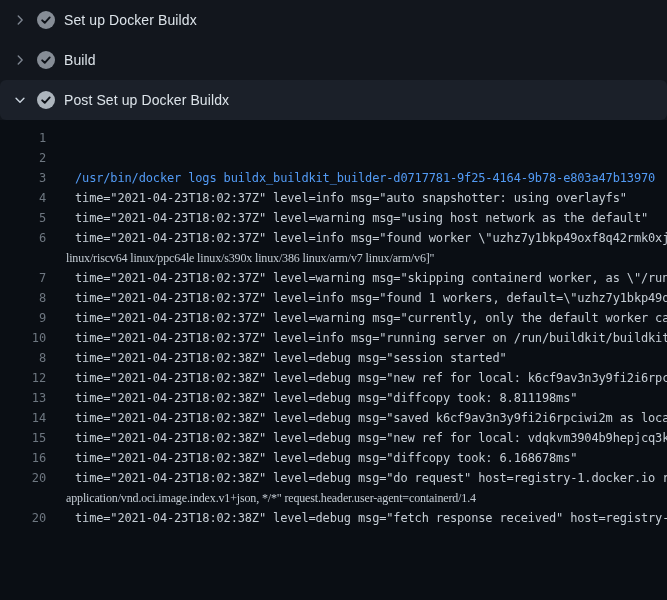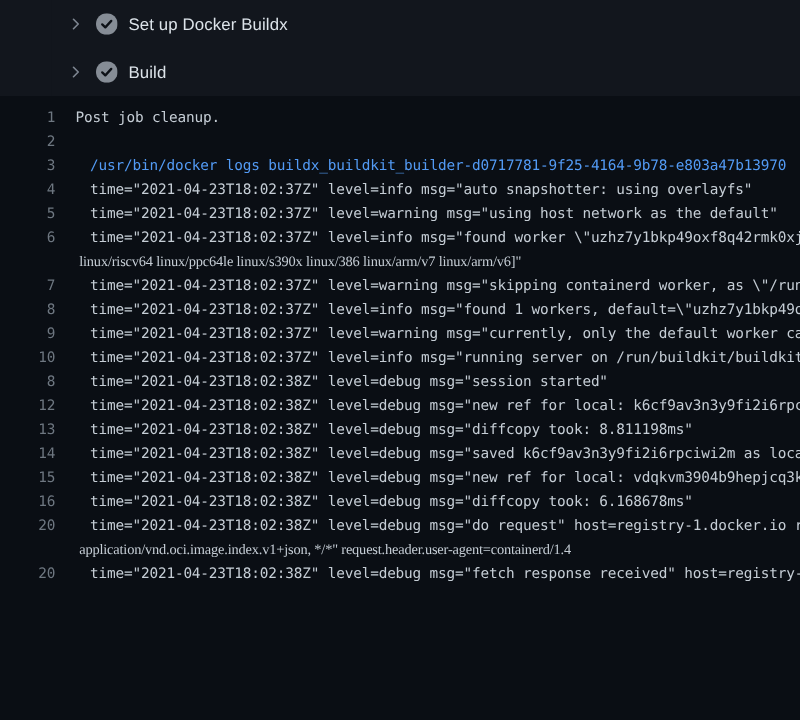--- a/index.html
+++ b/index.html
@@ -4,21 +4,21 @@
 <style>
   * { margin: 0; padding: 0; box-sizing: border-box; }
   html, body {
     width: 667px; height: 600px; overflow: hidden;
     background: var(--steps-bg, #12161d);
     font-family: "Liberation Sans", sans-serif;
   }
   .panel { width: 667px; height: 600px; display: flex; flex-direction: column; overflow: hidden; }
 
   
-  .steps { flex: 0 0 auto; background: var(--steps-bg, #12161d); margin-left: 43px; }
+  .steps { flex: 0 0 auto; background: var(--steps-bg, #12161d); }
   .step-row {
     display: flex; align-items: center; height: 40px;
     padding-left: 12px; cursor: pointer;
   }
   .step-row.expanded { background: var(--expanded-bg, #1b2029); border-radius: 6px; }
   .chev { flex: 0 0 16px; height: 16px; margin-right: 9px; display: flex; align-items: center; justify-content: center; }
   .status { flex: 0 0 18px; height: 18px; margin-right: 9px; display: flex; align-items: center; justify-content: center; }
   .step-label { color: var(--step-label, #dce3e9); font-size: 14px; letter-spacing: .1px; }
 
   
@@ -63,25 +63,38 @@
           </svg>
         </span>
         <span class="status">
           <svg width="18" height="18" viewBox="0 0 16 16">
             <circle cx="8" cy="8" r="8" fill="#868d96"></circle>
             <path d="M4.6 8.3 L6.9 10.5 L11.3 5.7" stroke="#0d1117" stroke-width="1.7" fill="none" stroke-linecap="round" stroke-linejoin="round"></path>
           </svg>
         </span>
         <span class="step-label">Build</span>
       </div>
+      <div class="step-row expanded">
+        <span class="chev">
+          <svg width="14" height="14" viewBox="0 0 16 16">
+            <path d="M3.5 6 L8 10.5 L12.5 6" stroke="#ccd6e0" stroke-width="1.6" fill="none" stroke-linecap="round" stroke-linejoin="round"></path>
+          </svg>
+        </span>
+        <span class="status">
+          <svg width="18" height="18" viewBox="0 0 16 16">
+            <circle cx="8" cy="8" r="8" fill="#adb5bd"></circle>
+            <path d="M4.6 8.3 L6.9 10.5 L11.3 5.7" stroke="#0d1117" stroke-width="1.7" fill="none" stroke-linecap="round" stroke-linejoin="round"></path>
+          </svg>
+        </span>
+        <span class="step-label">Post Set up Docker Buildx</span>
+      </div>
     </div>
   <div class="log">
       <div class="log-row kind-plain">
         <span class="lnum">1</span>
-        <span class="ltext">Post job cleanup.</span>
       </div>
       <div class="log-row kind-group">
         <span class="lnum">2</span>
         <span class="ltext group-head"><span class="tri">▼</span><span>BuildKit container logs</span></span>
       </div>
       <div class="log-row kind-command">
         <span class="lnum">3</span>
         <span class="ltext">/usr/bin/docker logs buildx_buildkit_builder-d0717781-9f25-4164-9b78-e803a47b13970</span>
       </div>
       <div class="log-row kind-log">

